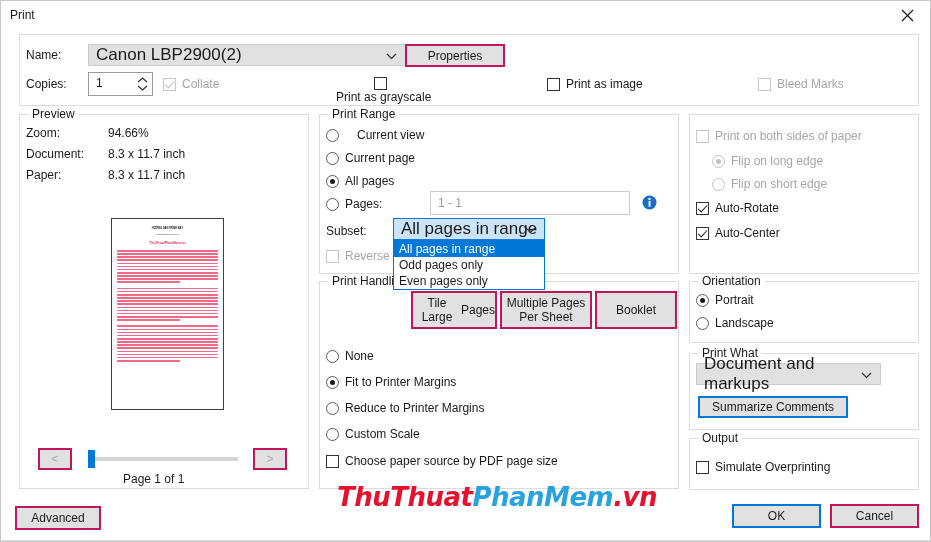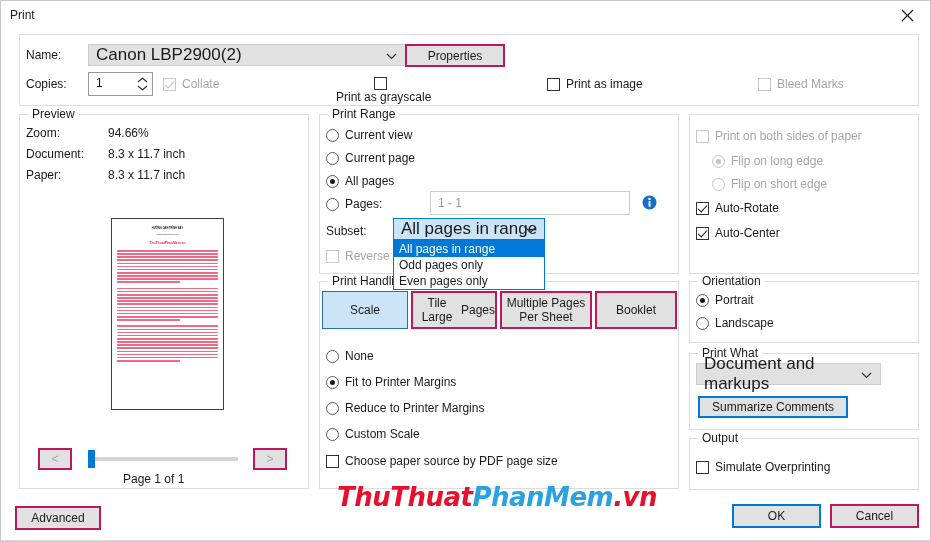--- a/index.html
+++ b/index.html
@@ -459,21 +459,21 @@
     <div class="slider-thumb" style="left:68px; top:335px;"></div>
     <div class="btn disabled" style="left:233px; top:333px; width:34px; height:22px;">&gt;</div>
     <div class="lbl" style="left:103px; top:357px;">Page 1 of 1</div>
   </div>
 
   <div class="btn" style="left:14px; top:505px; width:86px; height:24px;">Advanced</div>
 
   <div class="group" style="left:318px; top:113px; width:360px; height:160px;">
     <div class="legend">Print Range</div>
 
-    <div class="radio" style="left:6px; top:13px;">
+    <div class="radio" style="left:6px; top:13px;gap:12px;">
       <span class="dot"></span>
       <span class="rl">Current view</span>
     </div>
     <div class="radio" style="left:6px; top:36px;">
       <span class="dot"></span>
       <span class="rl">Current page</span>
     </div>
     <div class="radio on" style="left:6px; top:59px;">
       <span class="dot"></span>
       <span class="rl">All pages</span>
@@ -511,21 +511,20 @@
   </div>
   <div class="dropdown-open" style="left:392px; top:239px; width:152px; height:50px;">
     <div class="opt sel">All pages in range</div>
     <div class="opt">Odd pages only</div>
     <div class="opt">Even pages only</div>
   </div>
 
   <div class="group" style="left:318px; top:280px; width:360px; height:208px;">
     <div class="legend">Print Handling</div>
 
-    <div class="btn selected-tab" style="left:2px; top:9px; width:86px; height:38px;">Scale</div>
     <div class="btn" style="left:91px; top:9px; width:86px; height:38px; flex-direction:row;">
       <span>Tile Large</span>
       <span>Pages</span>
     </div>
     <div class="btn" style="left:180px; top:9px; width:92px; height:38px; flex-direction:column;">
       <span>Multiple Pages</span>
       <span>Per Sheet</span>
     </div>
     <div class="btn" style="left:275px; top:9px; width:82px; height:38px;">Booklet</div>
 

